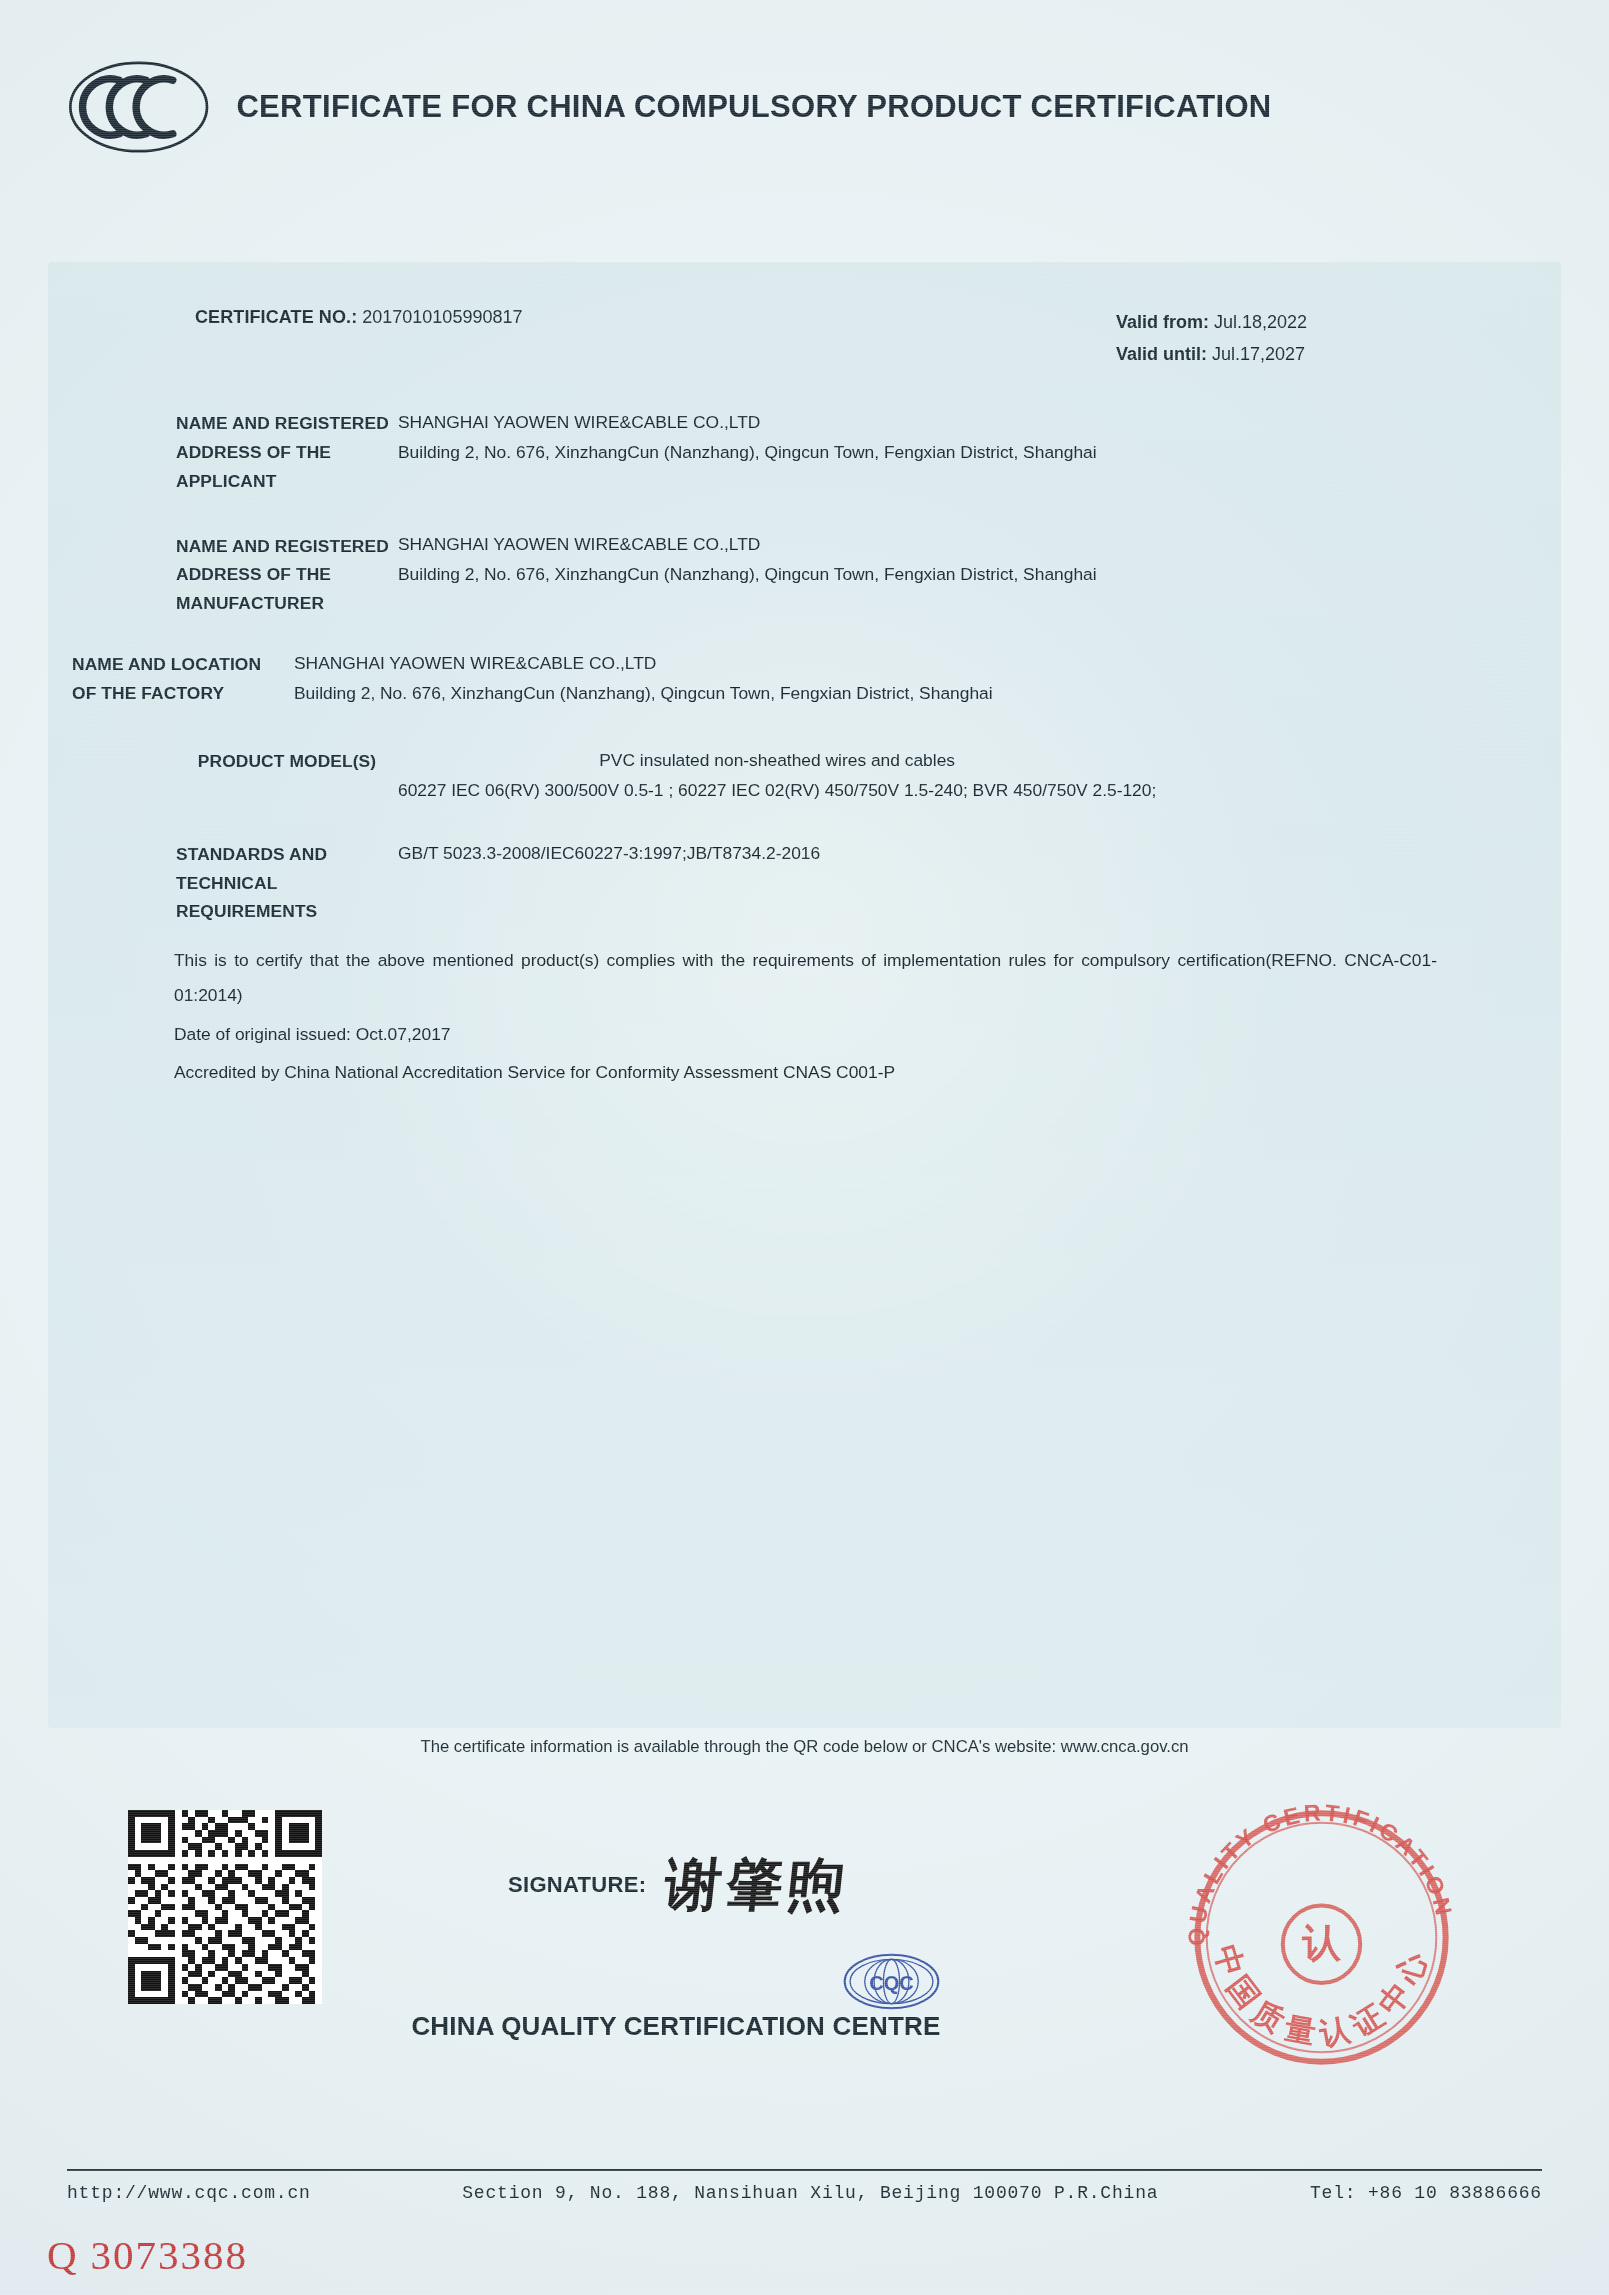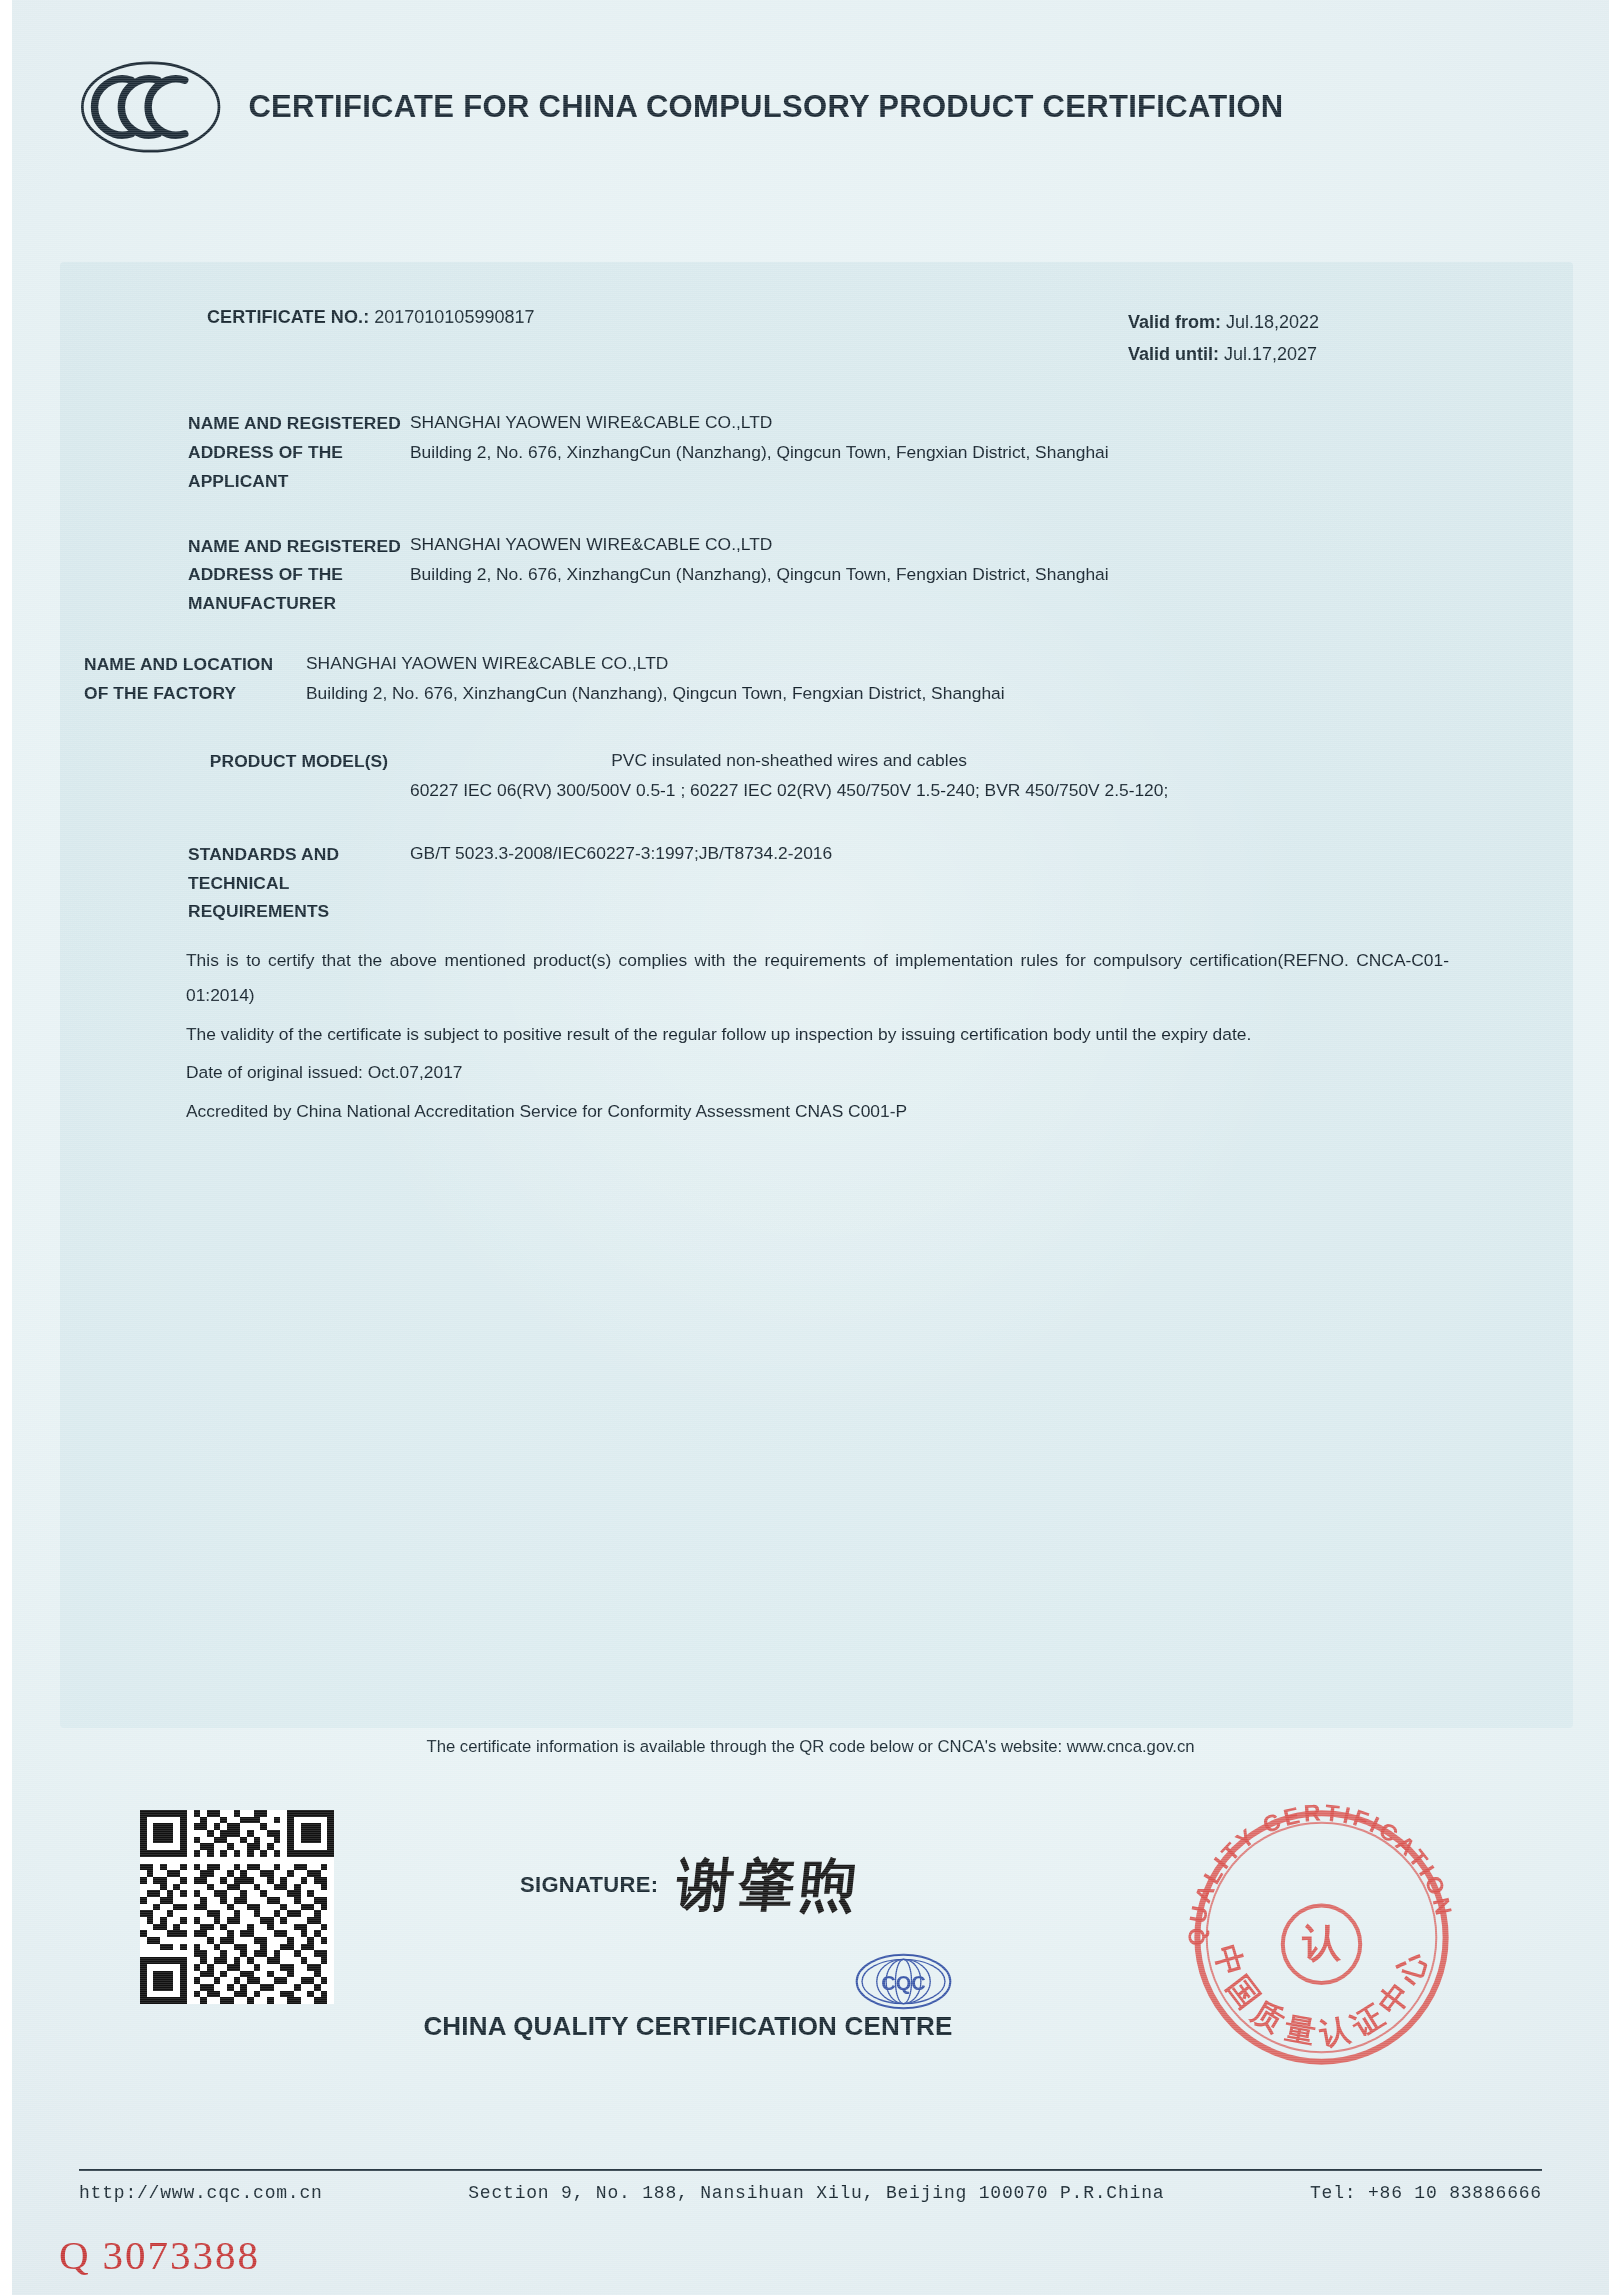--- a/index.html
+++ b/index.html
@@ -15,21 +15,20 @@
     color: #1b2a33;
     overflow: hidden;
   }
 
   
   .page {
     position: absolute;
     inset: 0;
     background:
       radial-gradient(circle at 50% 45%, #eef6f7 0%, #e9f3f5 45%, #e4eff2 75%, #dfeaee 100%);
-    margin-left: 12px;
   }
   .page::after{
     content:"";
     position:absolute; inset:0;
     background:
       repeating-linear-gradient(0deg, rgba(255,255,255,0.35) 0 0.7px, rgba(0,0,0,0) 0.7px 2px);
     opacity:.35;
     pointer-events:none;
   }
 
@@ -357,21 +356,20 @@
         </div>
         <div class="field-value">
           <span class="ln">GB/T 5023.3-2008/IEC60227-3:1997;JB/T8734.2-2016</span>
         </div>
       </div>
 
     </div>
 
     <div class="paragraphs">
       <p class="para justify">This is to certify that the above mentioned product(s) complies with the requirements of implementation rules for compulsory certification(REFNO. CNCA-C01-01:2014)</p>
-      <p class="para justify">The validity of the certificate is subject to positive result of the regular follow up inspection by issuing certification body until the expiry date.</p>
       <p class="para">Date of original issued: Oct.07,2017</p>
       <p class="para">Accredited by China National Accreditation Service for Conformity Assessment CNAS C001-P</p>
     </div>
   </div>
 
   <div class="qr-info">The certificate information is available through the QR code below or CNCA's website: www.cnca.gov.cn</div>
 
   <div class="bottom">
 
     <div class="qr">

